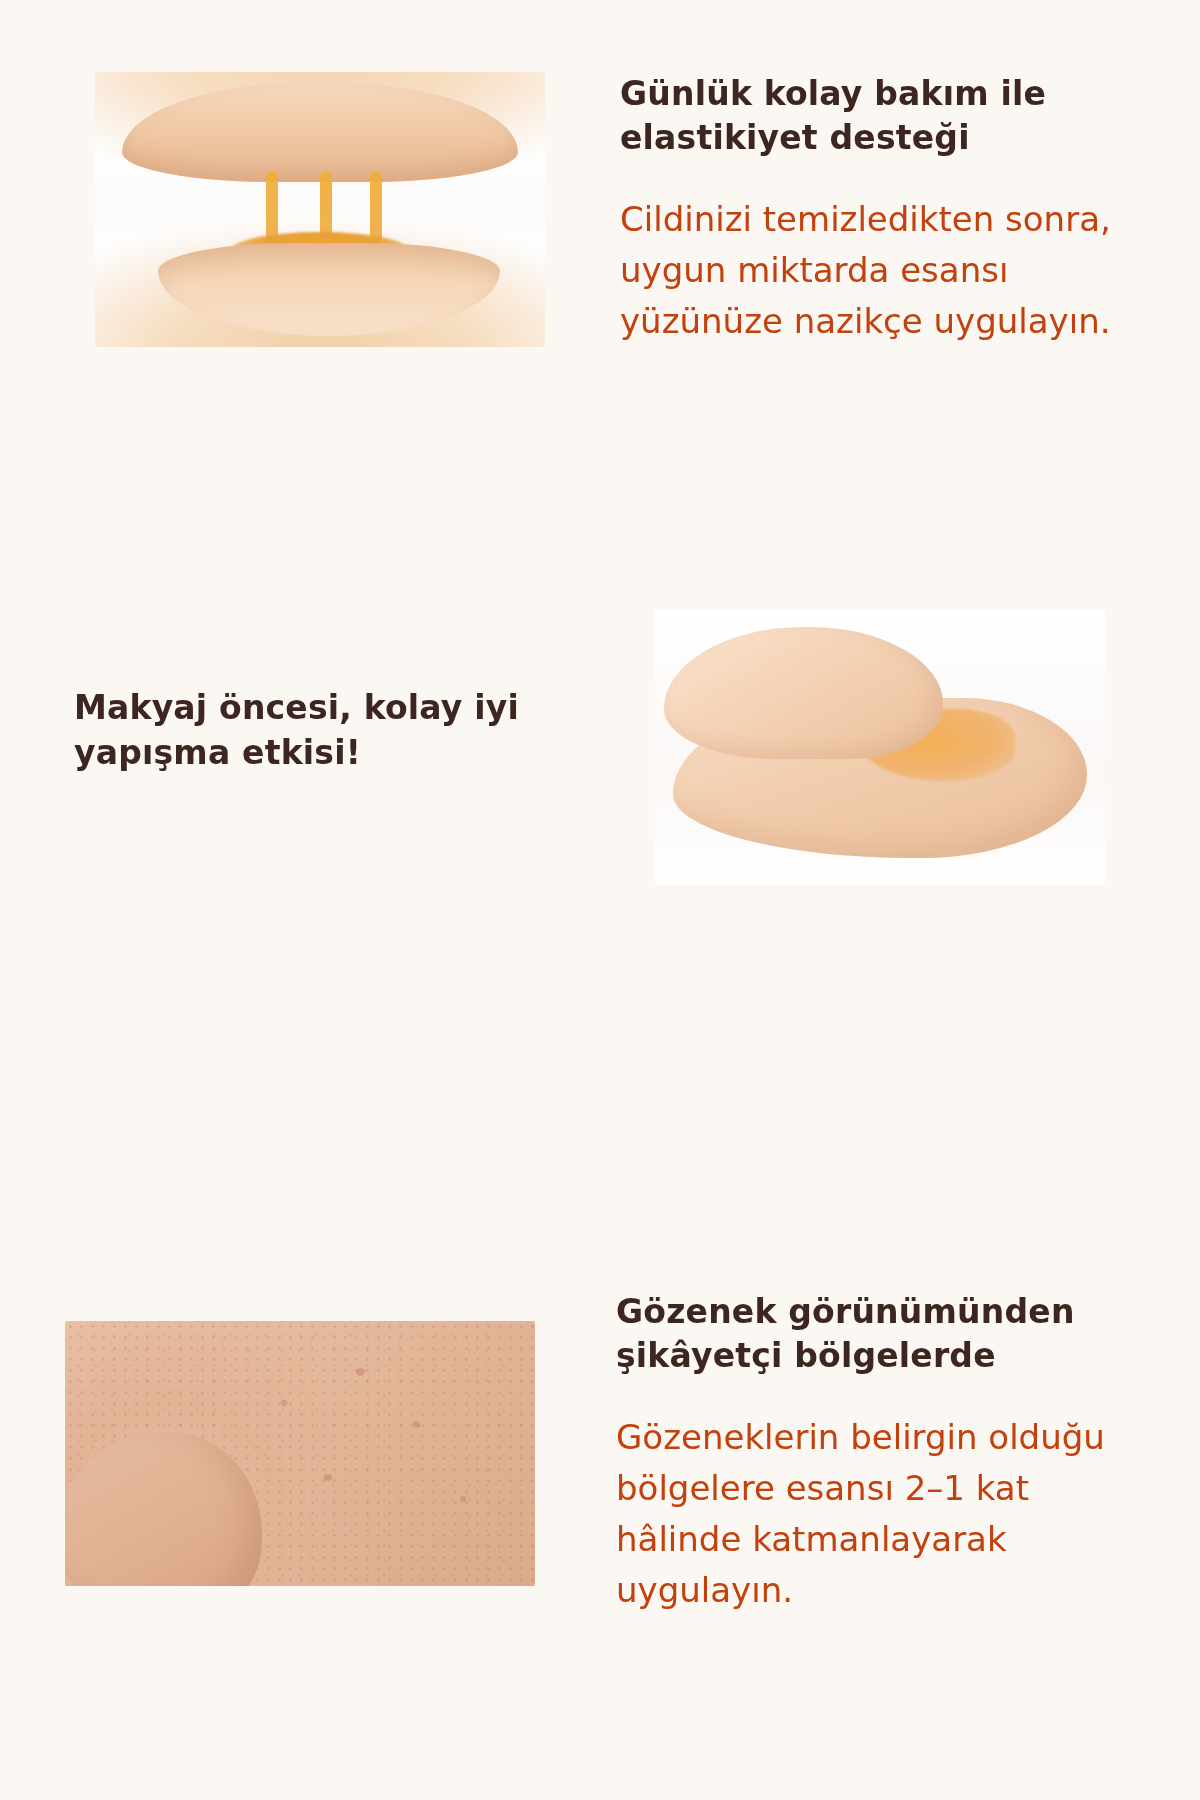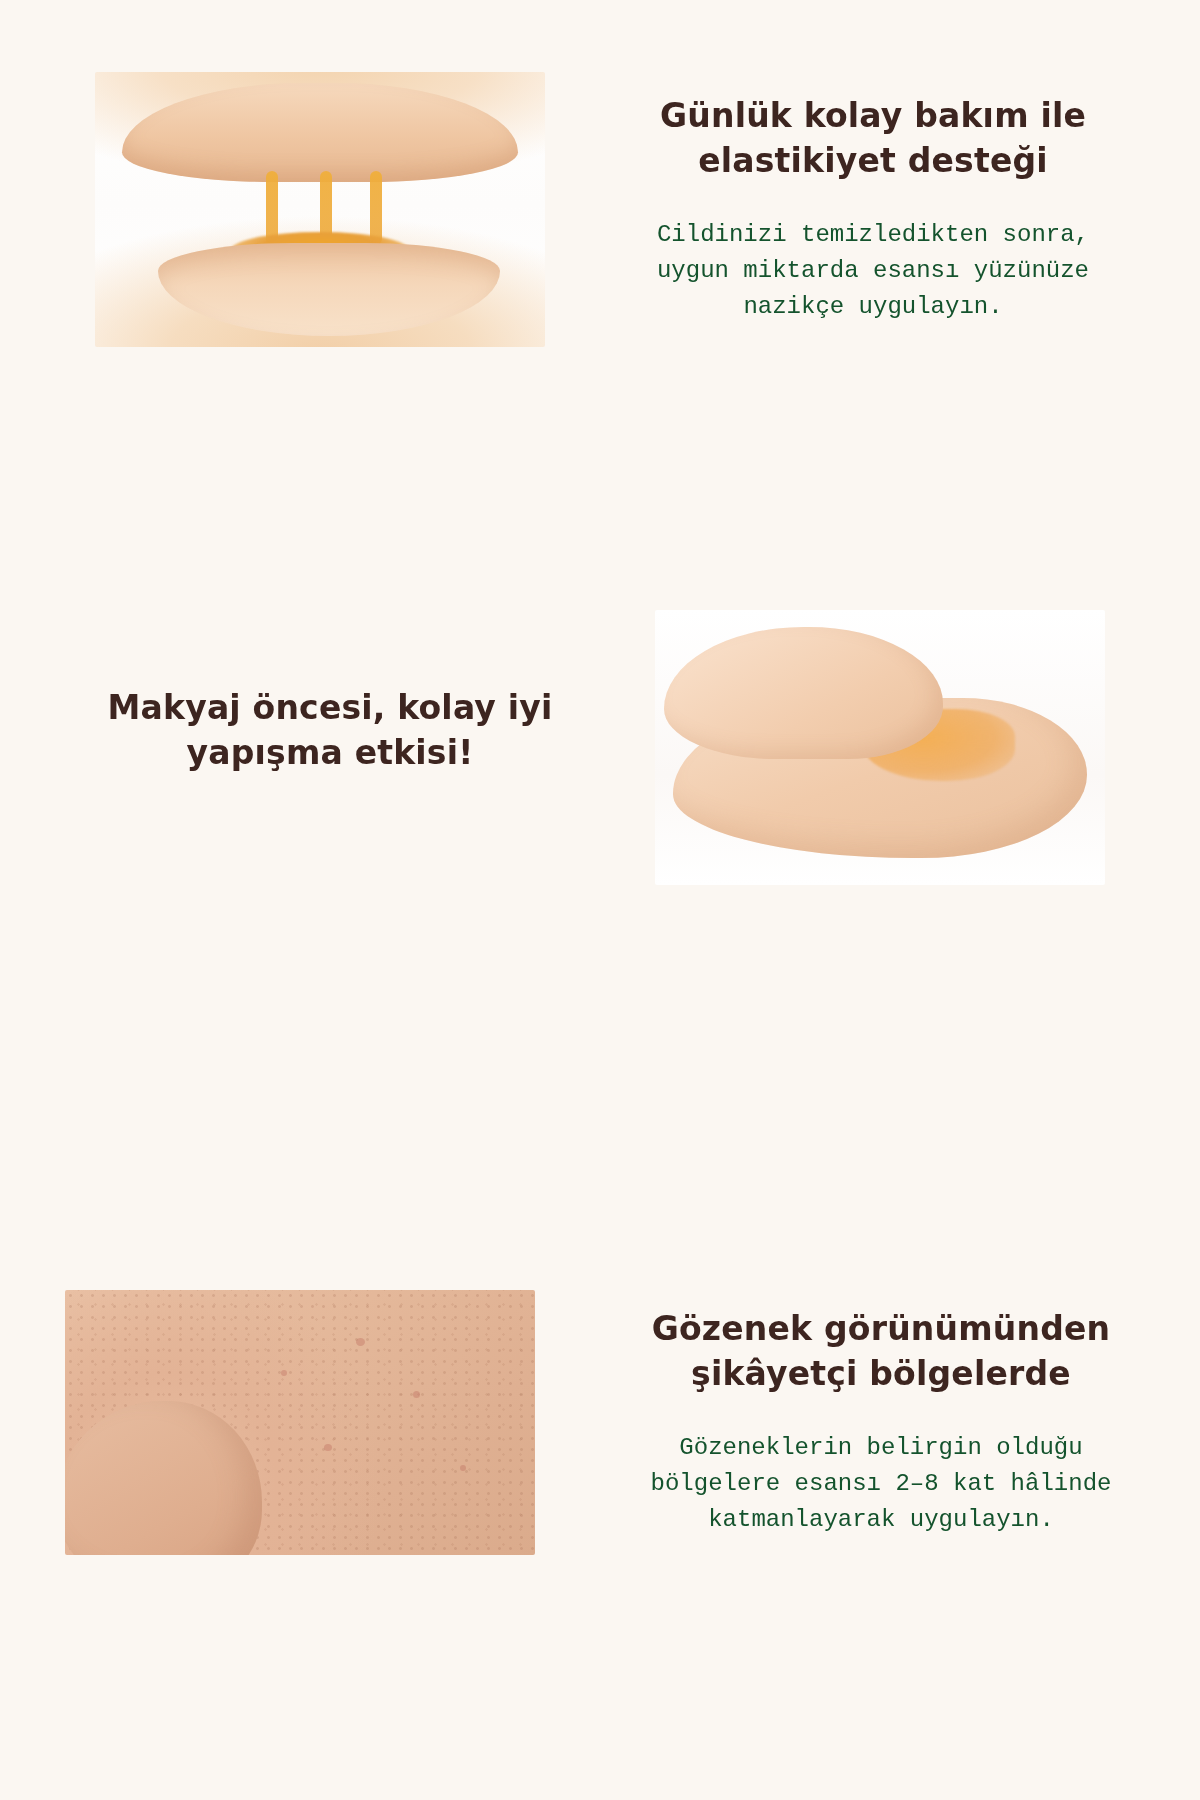--- a/index.html
+++ b/index.html
@@ -34,38 +34,37 @@
   }
   .media {
     flex: 0 0 520px;
     display: flex;
     align-items: center;
     justify-content: center;
   }
   .copy {
     flex: 1 1 auto;
     padding: 0 14px;
-    text-align: center;
+    text-align: left;
     color: #4a2f28;
   }
   .copy h2 {
     margin: 0 0 34px 0;
     font-size: 33px;
     line-height: 1.34;
     font-weight: 700;
     letter-spacing: .2px;
     color: #3d2520;
   }
   .copy p {
     margin: 0;
-    font-size: 24px;
+    font-size: 34px;
     line-height: 1.5;
     font-weight: 400;
-    color: #14532d;
-    font-family: Liberation Mono, monospace;
+    color: #c2410c;
   }
 
   
   .photo {
     position: relative;
     overflow: hidden;
     border-radius: 2px;
     background: #f0ece8;
   }
 
@@ -246,17 +245,17 @@
         <div class="nose"></div>
         <div class="spot s1"></div>
         <div class="spot s2"></div>
         <div class="spot s3"></div>
         <div class="spot s4"></div>
         <div class="spot s5"></div>
       </div>
     </div>
     <div class="copy">
       <h2>Gözenek görünümünden şikâyetçi bölgelerde</h2>
-      <p>Gözeneklerin belirgin olduğu bölgelere esansı 2–8 kat hâlinde katmanlayarak uygulayın.</p>
+      <p>Gözeneklerin belirgin olduğu bölgelere esansı 2–1 kat hâlinde katmanlayarak uygulayın.</p>
     </div>
   </div>
 
 </div>
 
 </body></html>

